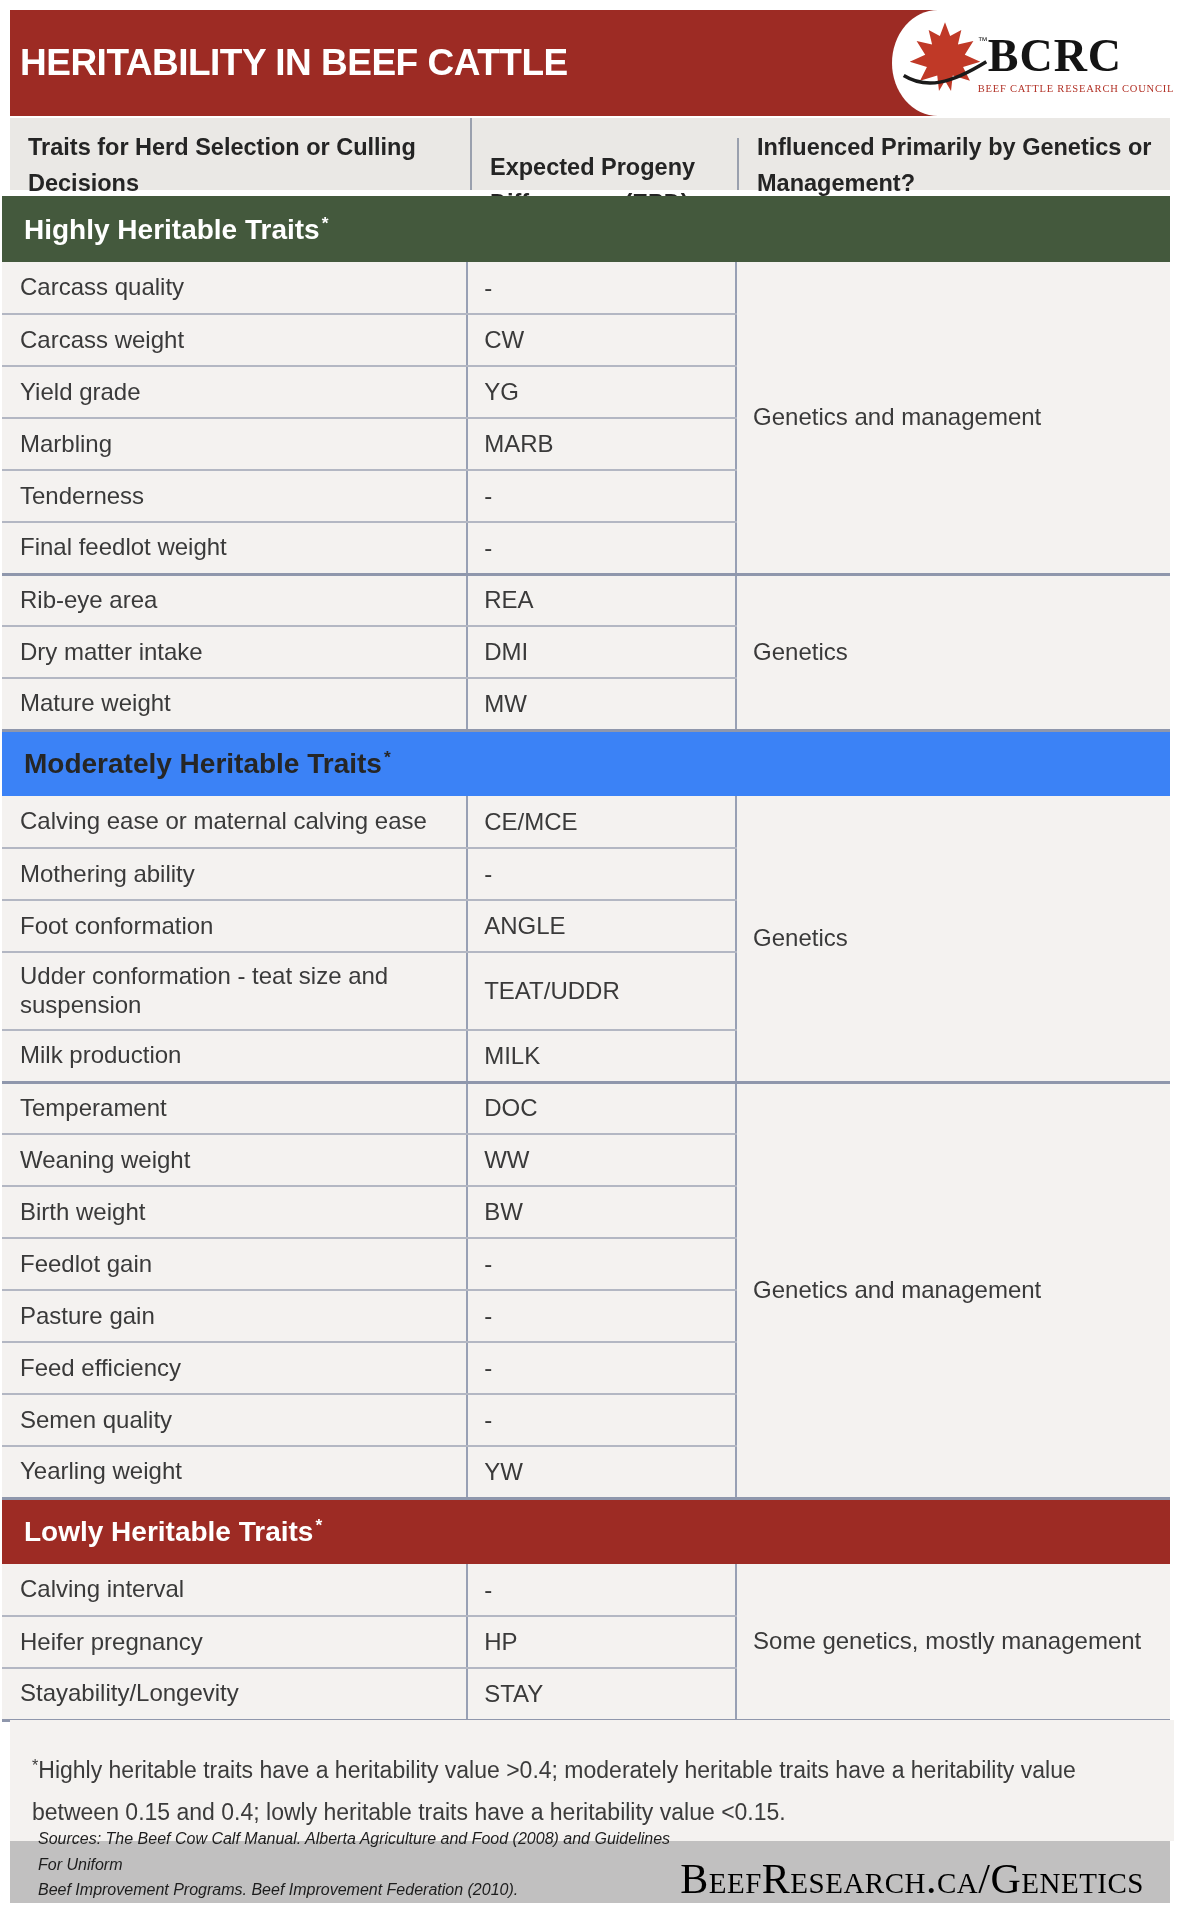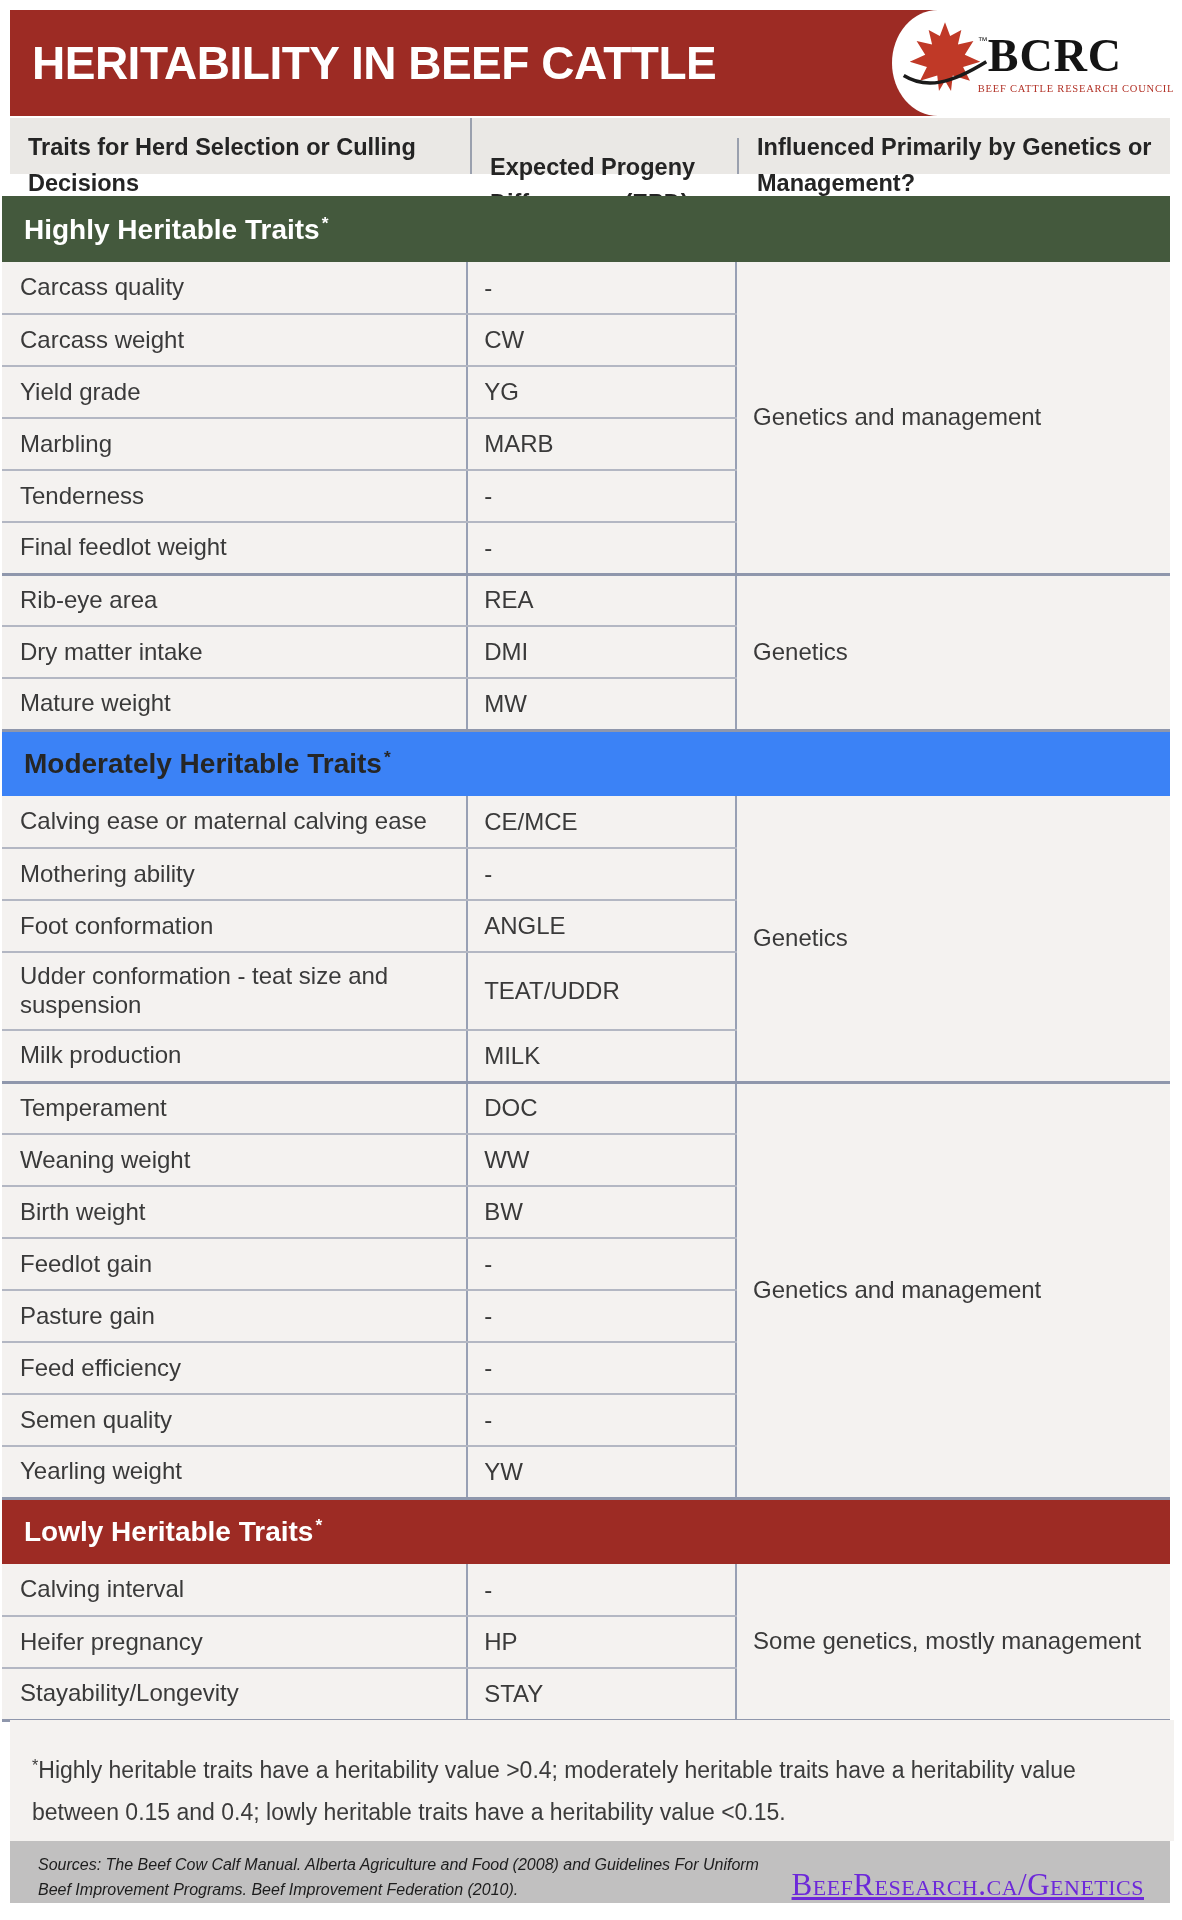--- a/index.html
+++ b/index.html
@@ -7,22 +7,22 @@
     position:relative; width:1182px; height:1920px; background:#ffffff;
     font-family:"Liberation Sans", sans-serif; overflow:hidden;
   }
 
   
   .banner {
     position:absolute; left:10px; top:10px; right:12px; height:106px;
     background:#9d2b24;
   }
   .banner-title {
-    position:absolute; left:22px; top:0; height:106px; line-height:106px;
-    color:#ffffff; font-size:46px; font-weight:bold; letter-spacing:-0.5px;
+    position:absolute; left:10px; top:0; height:106px; line-height:106px;
+    color:#ffffff; font-size:37px; font-weight:bold; letter-spacing:-0.5px;
     white-space:nowrap;
   }
   .logo-box {
     position:absolute; top:0; right:0; width:278px; height:106px;
     background:#ffffff;
     border-radius:46px 0 0 46px / 53px 0 0 53px;
     display:flex; align-items:center; justify-content:center;
   }
   .logo-row { display:flex; align-items:center; margin-left:14px; }
   .leaf-svg { width:86px; height:80px; margin-right:-10px; margin-top:-6px; }
@@ -33,21 +33,21 @@
     font-family:"Liberation Serif", serif; font-weight:bold; color:#141414;
     font-size:46px; line-height:1; letter-spacing:1px;
   }
   .logo-tagline {
     font-family:"Liberation Serif", serif; color:#b23126; font-size:10.5px;
     letter-spacing:0.8px; margin-top:4px; white-space:nowrap;
   }
 
   
   .colheads {
-    position:absolute; left:10px; right:12px; top:118px; height:56px;
+    position:absolute; left:10px; right:12px; top:118px; height:72px;
     background:#eae8e5; display:flex;
   }
   .colhead {
     box-sizing:border-box; padding:11px 12px 0 18px;
     font-weight:bold; font-size:23.5px; line-height:1.55; color:#242424;
     border-right:2px solid #9aa0ae;
   }
   .colhead:last-child { border-right:0; }
   .w1 { width:39.83%; } .w2 { width:23.02%;margin-top:20px; } .w3 { width:37.15%; }
 
@@ -83,21 +83,21 @@
   .footerbar {
     position:absolute; left:10px; right:12px; top:1841px; height:62px;
     background:#c1c0c0; display:flex; align-items:flex-end;
     justify-content:space-between; box-sizing:border-box; padding:0 26px 0 28px;
   }
   .sources {
     font-style:italic; font-size:16px; line-height:1.6; color:#1d1d1d;
   }
   .site {
     font-family:"Liberation Serif", serif; font-variant:small-caps;
-    font-size:31px; color:#6d28d9; letter-spacing:0.5px; white-space:nowrap;text-decoration:underline;
+    font-size:42px; color:#000000; letter-spacing:0.5px; white-space:nowrap;
   }
 </style>
 </head>
 <body>
 
 <div class="page">
 
   <div class="banner">
     <div class="banner-title">HERITABILITY IN BEEF CATTLE</div>
     <div class="logo-box">

